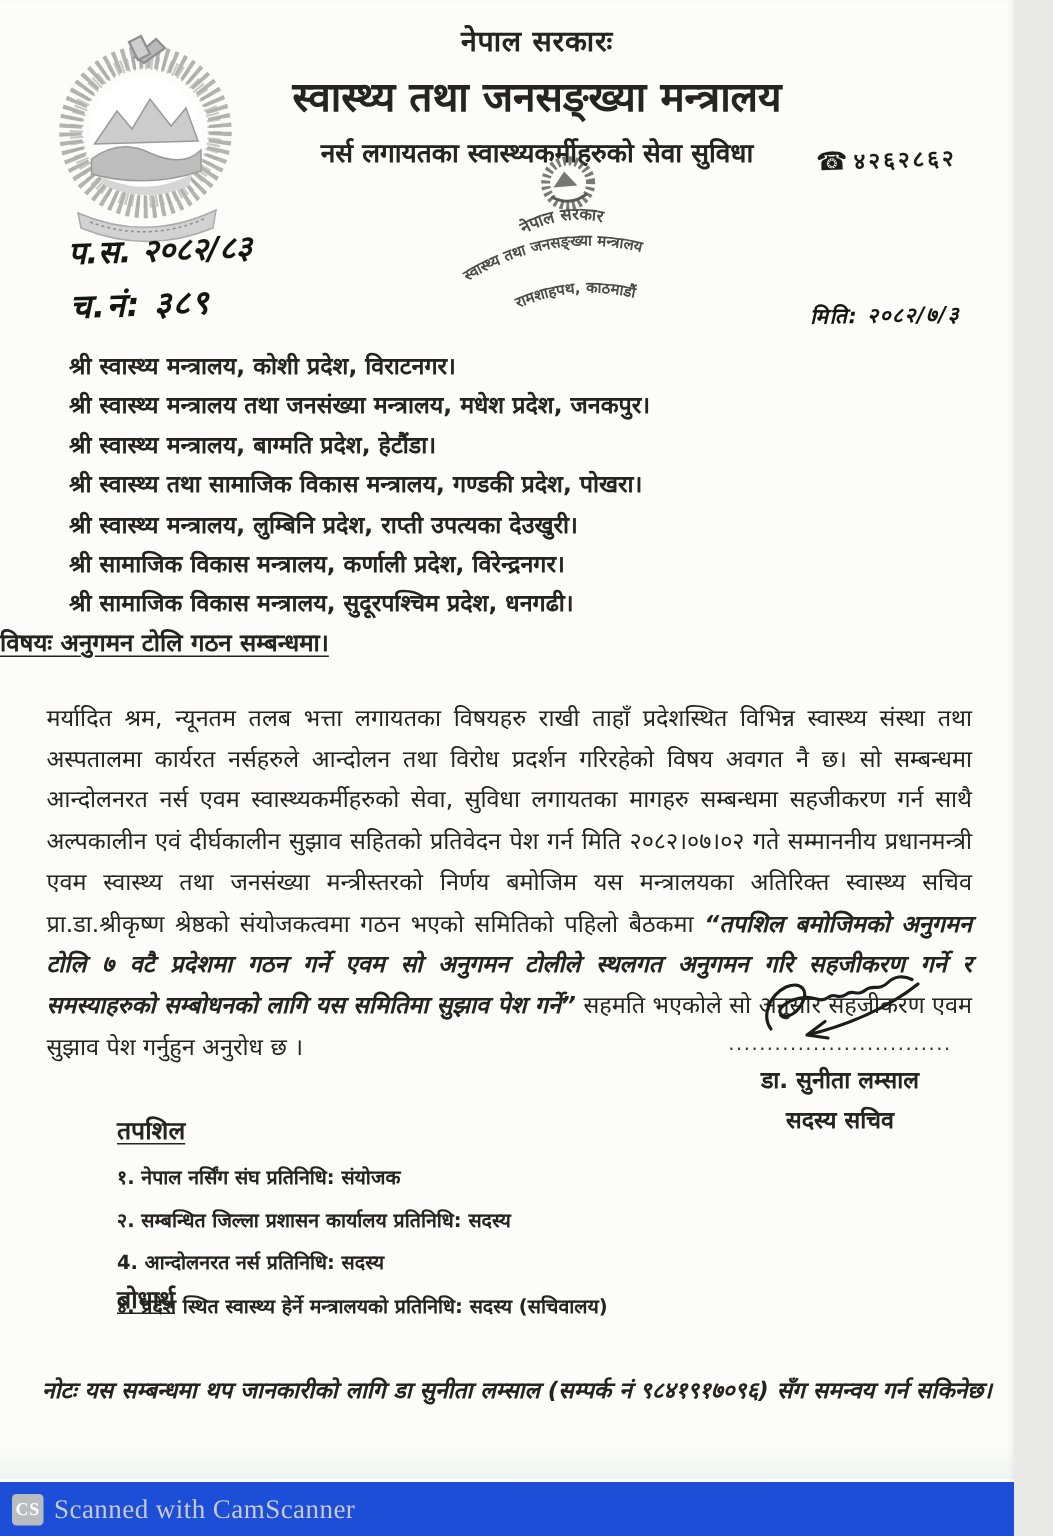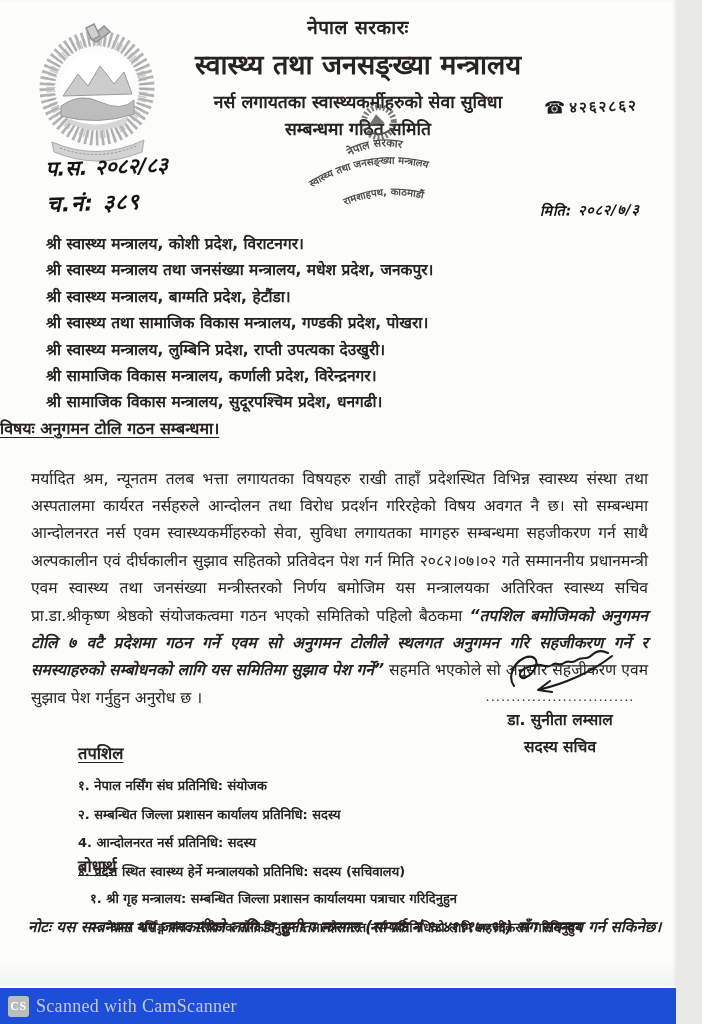--- a/index.html
+++ b/index.html
@@ -84,21 +84,20 @@
     <path d="M31 84 Q50 70 70 80 Q92 90 104 78 L104 92 Q68 104 31 94 Z" fill="#bdbdbd" stroke="#9a9a9a" stroke-width="1"></path>
     <path d="M38 96 Q68 110 98 94 L96 102 Q68 114 40 102 Z" fill="#d6d6d6"></path>
     <path d="M22 120 Q68 140 114 118 L112 130 Q68 148 24 130 Z" fill="#d2d2d2" stroke="#ababab" stroke-width="1"></path>
     <path d="M30 126 Q68 140 106 124" stroke="#8f8f8f" stroke-width="1" fill="none" stroke-dasharray="2 2"></path>
   </svg>
 
   <div class="header">
     <div class="gov">नेपाल सरकारः</div>
     <div class="ministry">स्वास्थ्य तथा जनसङ्ख्या मन्त्रालय</div>
     <div class="sub">नर्स लगायतका स्वास्थ्यकर्मीहरुको सेवा सुविधा</div>
-    <div class="sub sub2">सम्बन्धमा गठित समिति</div>
   </div>
 
   <div class="phone">
     <span class="glyph">☎</span><span>४२६२८६२</span>
   </div>
 
   <svg class="stamp" width="180" height="122" viewBox="0 0 180 122">
     <defs>
       <path id="arc1" d="M 48 60 Q 90 36 132 62"></path>
       <path id="arc2" d="M 16 84 Q 90 46 166 88"></path>
@@ -167,26 +166,20 @@
         <div class="sec-item">२. सम्बन्धित जिल्ला प्रशासन कार्यालय प्रतिनिधि: सदस्य</div>
 
         <div class="sec-item">4. आन्दोलनरत नर्स प्रतिनिधि: सदस्य</div>
 
         <div class="sec-item">४. प्रदेश स्थित स्वास्थ्य हेर्ने मन्त्रालयको प्रतिनिधि: सदस्य (सचिवालय)</div>
       </div>
   </div>
 
   <div class="section bodhartha">
     <div class="sec-heading">बोधार्थ</div>
-    <div>
-
-        <div class="sec-item">१. श्री गृह मन्त्रालय: सम्बन्धित जिल्ला प्रशासन कार्यालयमा पत्राचार गरिदिनुहुन</div>
-
-        <div class="sec-item">२. नेपाल नर्सिङ्ग संघ: संयोजक तोकिदिनुहुन र आन्दोलनरत नर्स प्रतिनिधिको लागि सहजीकरण गरिदिनुहुन</div>
-      </div>
   </div>
 
   <div class="note">नोटः यस सम्बन्धमा थप जानकारीको लागि डा सुनीता लम्साल  (सम्पर्क नं ९८४१९१७०९६)  सँग समन्वय गर्न सकिनेछ।</div>
 
   <div class="page-shade"></div>
 
   <div class="scanner-bar">
     <div class="cs-icon">CS</div>
     <div class="cs-label">Scanned with CamScanner</div>
   </div>

